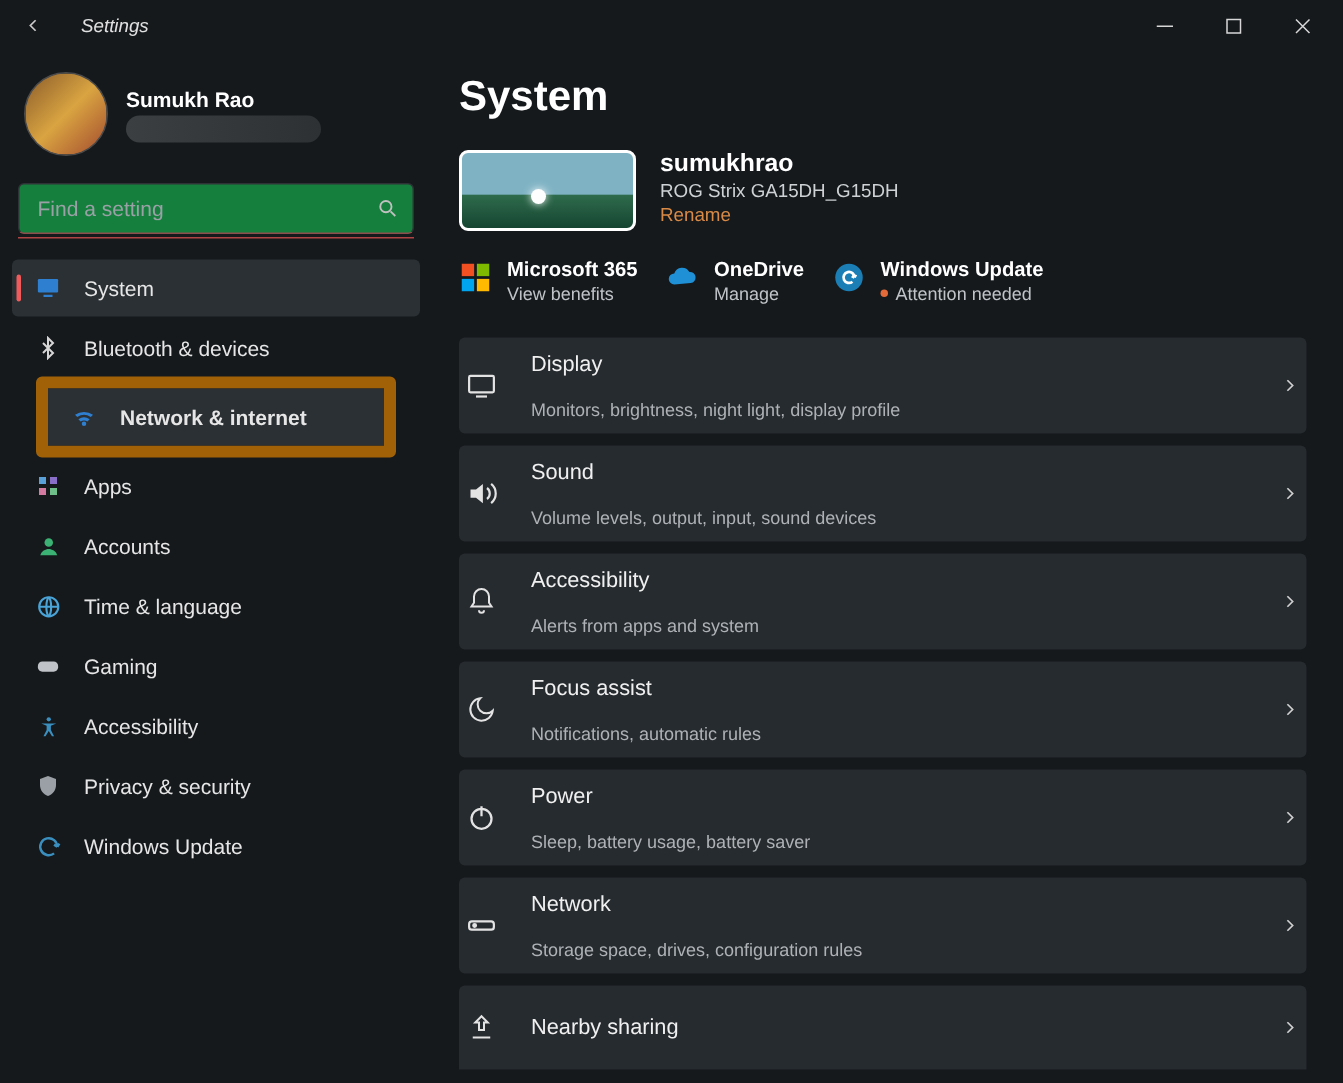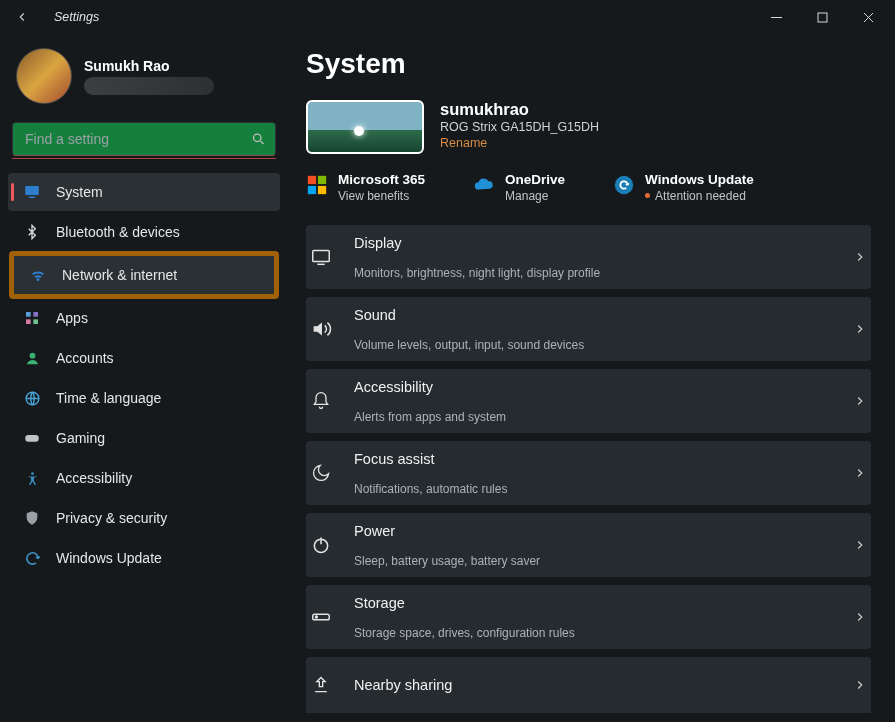--- a/index.html
+++ b/index.html
@@ -26,35 +26,35 @@
   .searchbox { width: 100%; height: 34px; background: #15803d; border: 1px solid #2f3337; border-bottom:1px solid #8e4d4d; border-radius: 4px; color:#c9c9c9; padding:0 36px 0 12px; font-size:14px; outline:none;}
   .searchbox::placeholder { color:#9aa0a6; }
   .search-glyph { position:absolute; right:10px; top:50%; transform:translateY(-50%); color:#c0c0c0; }
   .search-underline { height:1px; background:#b04444; margin:0 4px; }
 
   .nav { margin-top:14px; display:flex; flex-direction:column; gap:2px; }
   .nav-item { height:38px; border-radius:4px; display:flex; align-items:center; gap:14px; padding:0 12px 0 14px; font-size:14px; color:#e6e6e6; cursor:pointer; position:relative;}
   .nav-item .ico { width:20px; height:20px; display:flex;align-items:center;justify-content:center; }
   .nav-item.selected { background:#2b3034; }
   .nav-item.selected::before { content:""; position:absolute; left:3px; top:10px; width:3px; height:18px; border-radius:2px; background:#f05a5a; }
-  .highlight-box { border:5px solid #a16207; border-radius:4px; margin: -2px 1px; padding:0;}
+  .highlight-box { border:8px solid #a16207; border-radius:4px; margin: -2px 16px; padding:0;font-weight:bold;}
   .nav-item.in-hl { background:#2b3034; margin:0; border-radius:0;}
 
   
   .content { flex:1; padding: 14px 24px 0 18px; overflow-y:hidden; }
   .page-title { font-size:28px; font-weight:600; margin-bottom:20px; }
 
   .device-row { display:flex; align-items:flex-start; gap:16px; margin-bottom:18px; }
   .device-thumb { width:118px; height:54px; border:2px solid #fff; border-radius:6px; background:linear-gradient(180deg,#7fb3c4 0%,#7fb3c4 55%,#2e6b4c 56%,#164531 100%); position:relative; overflow:hidden;}
   .device-thumb::after{content:"";position:absolute;left:46px;top:24px;width:10px;height:10px;border-radius:50%;background:#fefefe;box-shadow:0 0 6px #fff;}
   .device-info .d-name { font-size:16.5px; font-weight:600; }
   .device-info .d-model { font-size:12.5px; color:#cfd2d5; margin-top:1px;}
   .device-info .d-rename { font-size:12.5px; color:#d88a46; margin-top:2px; cursor:pointer;}
 
-  .status-row { display:flex; gap:48px; margin-bottom:22px; align-items:flex-start;}
+  .status-row { display:flex; gap:19px; margin-bottom:22px; align-items:flex-start;}
   .status-item { display:flex; gap:10px; align-items:flex-start;}
   .status-item .sico { width:22px; height:22px; margin-top:2px;}
   .status-item .s-title { font-size:13.5px; font-weight:600; line-height:1.2;}
   .status-item .s-sub   { font-size:12px; color:#c0c3c7; margin-top:1px;}
   .status-item .s-sub.attn::before{content:"";display:inline-block;width:5px;height:5px;border-radius:50%;background:#e46a3a;margin-right:5px;transform:translateY(-2px);}
 
   .cards { display:flex; flex-direction:column; gap:8px; }
   .card { background:#262b2f; border-radius:4px; height:64px; display:flex; align-items:center; padding:0 4px; gap:22px; cursor:pointer;}
   .card .cico { width:22px; display:flex;align-items:center;justify-content:center;color:#e3e3e3; }
   .card .ctext { flex:1; }
@@ -363,21 +363,21 @@
       </div>
 
       <div class="card">
         <span class="cico">
             <svg width="22" height="22" viewBox="0 0 24 24" fill="none" stroke="currentColor" stroke-width="1.6">
               <rect x="3" y="9" width="18" height="6" rx="2"></rect>
               <circle cx="7" cy="12" r="1" fill="currentColor"></circle>
             </svg>
           </span>
         <div class="ctext">
-            <div class="c-title">Storage</div>
+            <div class="c-title">Network</div>
             <div class="c-sub">Storage space, drives, configuration rules</div>
           </div>
         <span class="chev">
             <svg width="14" height="14" viewBox="0 0 24 24" fill="none" stroke="currentColor" stroke-width="2">
               <path d="M9 6l6 6-6 6"></path>
             </svg>
           </span>
       </div>
 
       <div class="card last">

